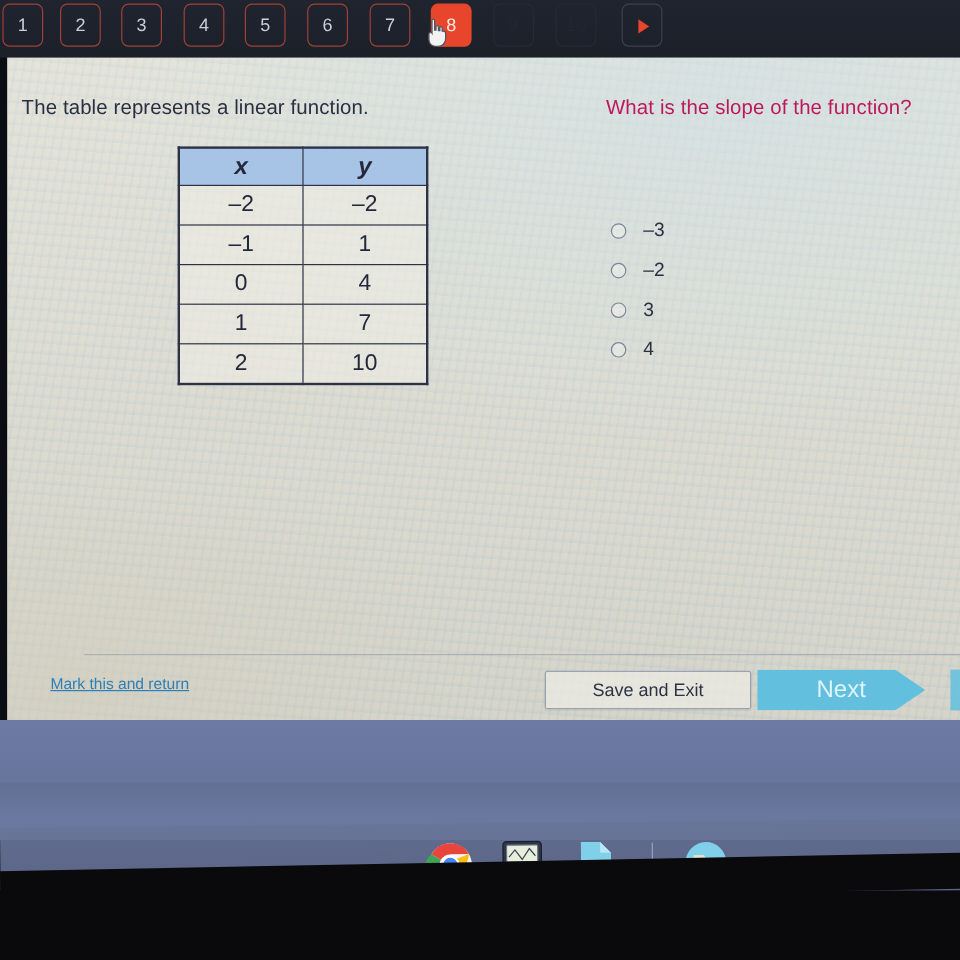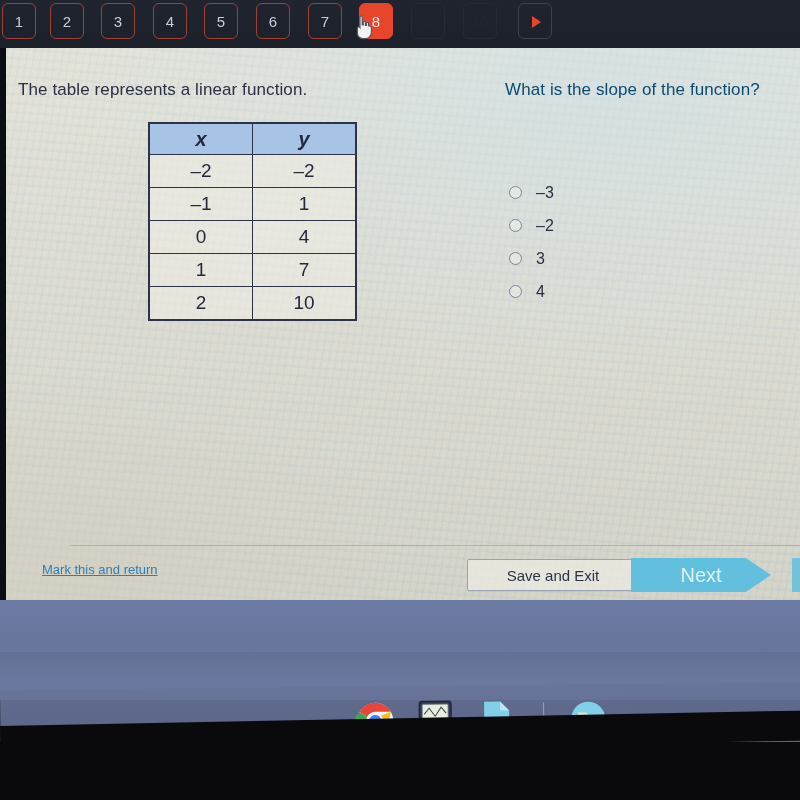--- a/index.html
+++ b/index.html
@@ -106,21 +106,21 @@
     position: absolute;
     left: 12px; top: 32px;
     font-size: 17px;
     color: #2b2f42;
     letter-spacing: .1px;
   }
   .prompt-right {
     position: absolute;
     left: 499px; top: 32px;
     font-size: 17px;
-    color: #0c4a6e;
+    color: #be185d;
     letter-spacing: .1px;
   }
 
   
   .vtable {
     position: absolute;
     left: 142px; top: 74px;
     border-collapse: collapse;
     border: 2px solid #2d3247;
     background: rgba(240,239,230,.55);
@@ -176,21 +176,21 @@
   }
   .mark-return {
     position: absolute;
     left: 36px; top: 514px;
     font-size: 13px;
     color: #2f7fb5;
     text-decoration: underline;
   }
   .save-exit {
     position: absolute;
-    left: 461px; top: 511px;
+    left: 448px; top: 511px;
     width: 172px; height: 32px;
     box-sizing: border-box;
     border: 1px solid #9aa3b4;
     border-radius: 2px;
     background: rgba(236,235,226,.75);
     color: #2d3347;
     font-size: 15px;
     display: flex; align-items: center; justify-content: center;
     box-shadow: 0 1px 1px rgba(0,0,0,.06);
   }

